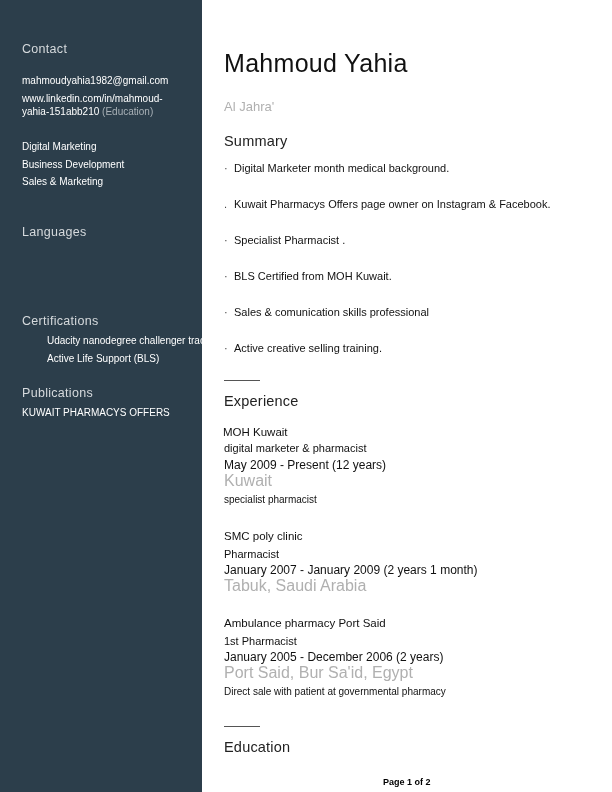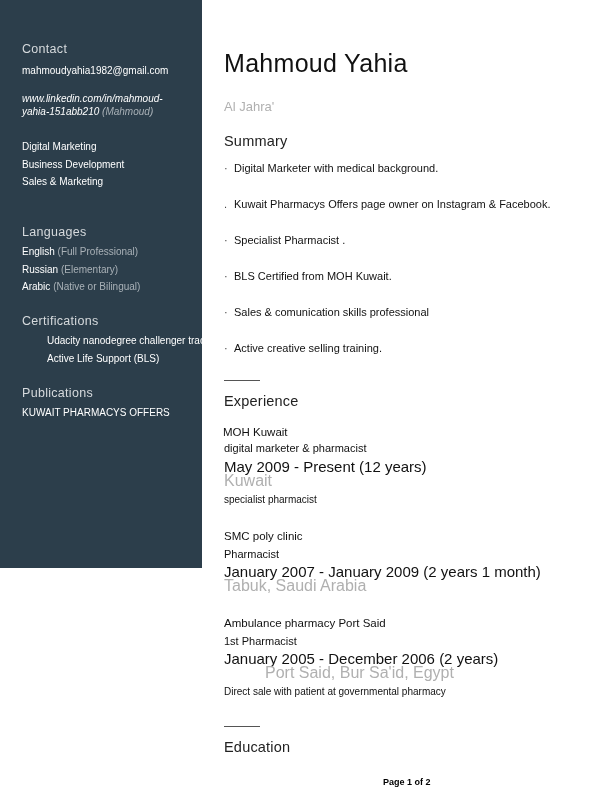--- a/index.html
+++ b/index.html
@@ -1,72 +1,67 @@
 <!DOCTYPE html>
 <html><head>
   <meta charset="utf-8">
   <style>
     * { margin: 0; padding: 0; box-sizing: border-box; }
     html, body { width: 612px; height: 792px; background: #ffffff; overflow: hidden; }
     body { font-family: "Liberation Sans", "DejaVu Sans", sans-serif; position: relative; }
 
     .sidebar {
-      position: absolute; left: 0; top: 0; width: 202px; height: 568px;
+      position: absolute; left: 0; top: 0; width: 202px; height: 792px;
       background: #2c3e4b; color: #ffffff;
     }
     .sb-section { position: absolute; left: 22px; width: 178px; }
     .sb-heading { font-size: 12.5px; color: #d6dadd; letter-spacing: 0.3px; line-height: 15px; }
     .sb-line { font-size: 10px; color: #ffffff; line-height: 17.5px; white-space: nowrap; }
     .sb-muted { color: #a9b1b7; }
     .sb-link { font-size: 10px; color: #ffffff; line-height: 13.5px; }
 
     .main { position: absolute; left: 224px; top: 8px; width: 380px; height: 792px; color: #000; }
     .abs { position: absolute; white-space: nowrap; }
     .name { font-size: 25px; color: #111; letter-spacing: 0.3px; }
     .headline { font-size: 11.5px; color: #111; }
     .location { font-size: 13px; color: #b0b0b0; }
     .section-title { font-size: 14.5px; color: #222; letter-spacing: 0.2px; }
     .bullet { font-size: 11px; color: #111; }
     .bullet .mark { display: inline-block; width: 10px; color: #444; }
     .divider { position: absolute; width: 36px; height: 1px; background: #555; }
     .job-company { font-size: 11.5px; color: #111; }
     .job-title { font-size: 11px; color: #111; }
-    .job-dates { font-size: 15px; color: #111; }
+    .job-dates { font-size: 12px; color: #111; }
     .job-loc { font-size: 16px; color: #b0b0b0; }
     .job-desc { font-size: 10px; color: #111; }
     .footer { font-size: 9px; font-weight: bold; color: #000; }
   </style>
 </head>
 <body>
 
 <div class="sidebar">
   <div class="sb-section" style="top:42px;">
     <div class="sb-heading">Contact</div>
-    <div class="sb-line" style="margin-top:5px;">mahmoudyahia1982@gmail.com</div>
-    <div style="margin-top:12px;font-style:italic;">
+    <div class="sb-line" style="margin-top:15px;">mahmoudyahia1982@gmail.com</div>
+    <div style="margin-top:2px;">
       <div class="sb-link">www.linkedin.com/in/mahmoud-</div>
-      <div class="sb-link"><span>yahia-151abb210</span> <span class="sb-muted">(Mahmoud)</span></div>
+      <div class="sb-link"><span>yahia-151abb210</span> <span class="sb-muted">(Education)</span></div>
     </div>
   </div>
 
   <div class="sb-section" style="top:135px;">
     <div style="margin-top:3px;">
       <div class="sb-line">Digital Marketing</div>
       <div class="sb-line">Business Development</div>
       <div class="sb-line">Sales &amp; Marketing</div>
     </div>
   </div>
 
   <div class="sb-section" style="top:225px;">
     <div class="sb-heading">Languages</div>
-    <div style="margin-top:3px;">
-      <div class="sb-line"><span>English</span> <span class="sb-muted">(Full Professional)</span></div>
-      <div class="sb-line"><span>Russian</span> <span class="sb-muted">(Elementary)</span></div>
-      <div class="sb-line"><span>Arabic</span> <span class="sb-muted">(Native or Bilingual)</span></div>
-    </div>
   </div>
 
   <div class="sb-section" style="top:314px;">
     <div class="sb-heading">Certifications</div>
     <div style="margin-top:3px;margin-left:25px;">
       <div class="sb-line">Udacity nanodegree challenger track</div>
       <div class="sb-line">Active Life Support (BLS)</div>
     </div>
   </div>
 
@@ -76,21 +71,21 @@
       <div class="sb-line">KUWAIT PHARMACYS OFFERS</div>
     </div>
   </div>
 </div>
 
 <div class="main">
   <div class="abs name" style="top:41px;">Mahmoud Yahia</div>
   <div class="abs location" style="top:91px;">Al Jahra'</div>
 
   <div class="abs section-title" style="top:125px;">Summary</div>
-  <div class="abs bullet" style="top:154px;"><span class="mark">·</span><span>Digital Marketer with medical background.</span></div>
+  <div class="abs bullet" style="top:154px;"><span class="mark">·</span><span>Digital Marketer month medical background.</span></div>
   <div class="abs bullet" style="top:190px;"><span class="mark">.</span><span>Kuwait Pharmacys Offers page owner on Instagram &amp; Facebook.</span></div>
   <div class="abs bullet" style="top:226px;"><span class="mark">·</span><span>Specialist Pharmacist .</span></div>
   <div class="abs bullet" style="top:262px;"><span class="mark">·</span><span>BLS Certified from MOH Kuwait.</span></div>
   <div class="abs bullet" style="top:298px;"><span class="mark">·</span><span>Sales &amp; comunication skills professional</span></div>
   <div class="abs bullet" style="top:334px;"><span class="mark">·</span><span>Active creative selling training.</span></div>
 
   <div class="divider" style="top:372px; left:0;"></div>
   <div class="abs section-title" style="top:385px;">Experience</div>
 
   <div>
@@ -105,21 +100,21 @@
     <div class="abs job-company" style="top:522px;">SMC poly clinic</div>
     <div class="abs job-title" style="top:540px;">Pharmacist</div>
     <div class="abs job-dates" style="top:555px;">January 2007 - January 2009 (2 years 1 month)</div>
     <div class="abs job-loc" style="top:569px;">Tabuk, Saudi Arabia</div>
   </div>
 
   <div>
     <div class="abs job-company" style="top:609px;">Ambulance pharmacy Port Said</div>
     <div class="abs job-title" style="top:627px;">1st Pharmacist</div>
     <div class="abs job-dates" style="top:642px;">January 2005 - December 2006 (2 years)</div>
-    <div class="abs job-loc" style="top:656px;margin-left:41px;">Port Said, Bur Sa'id, Egypt</div>
+    <div class="abs job-loc" style="top:656px;">Port Said, Bur Sa'id, Egypt</div>
     <div class="abs job-desc" style="top:678px;">Direct sale with patient at governmental pharmacy</div>
   </div>
 
   <div class="divider" style="top:718px; left:0;"></div>
   <div class="abs section-title" style="top:731px;">Education</div>
 
   <div class="abs footer" style="top:769px; left:159px;">Page 1 of 2</div>
 </div>
 
 </body></html>

